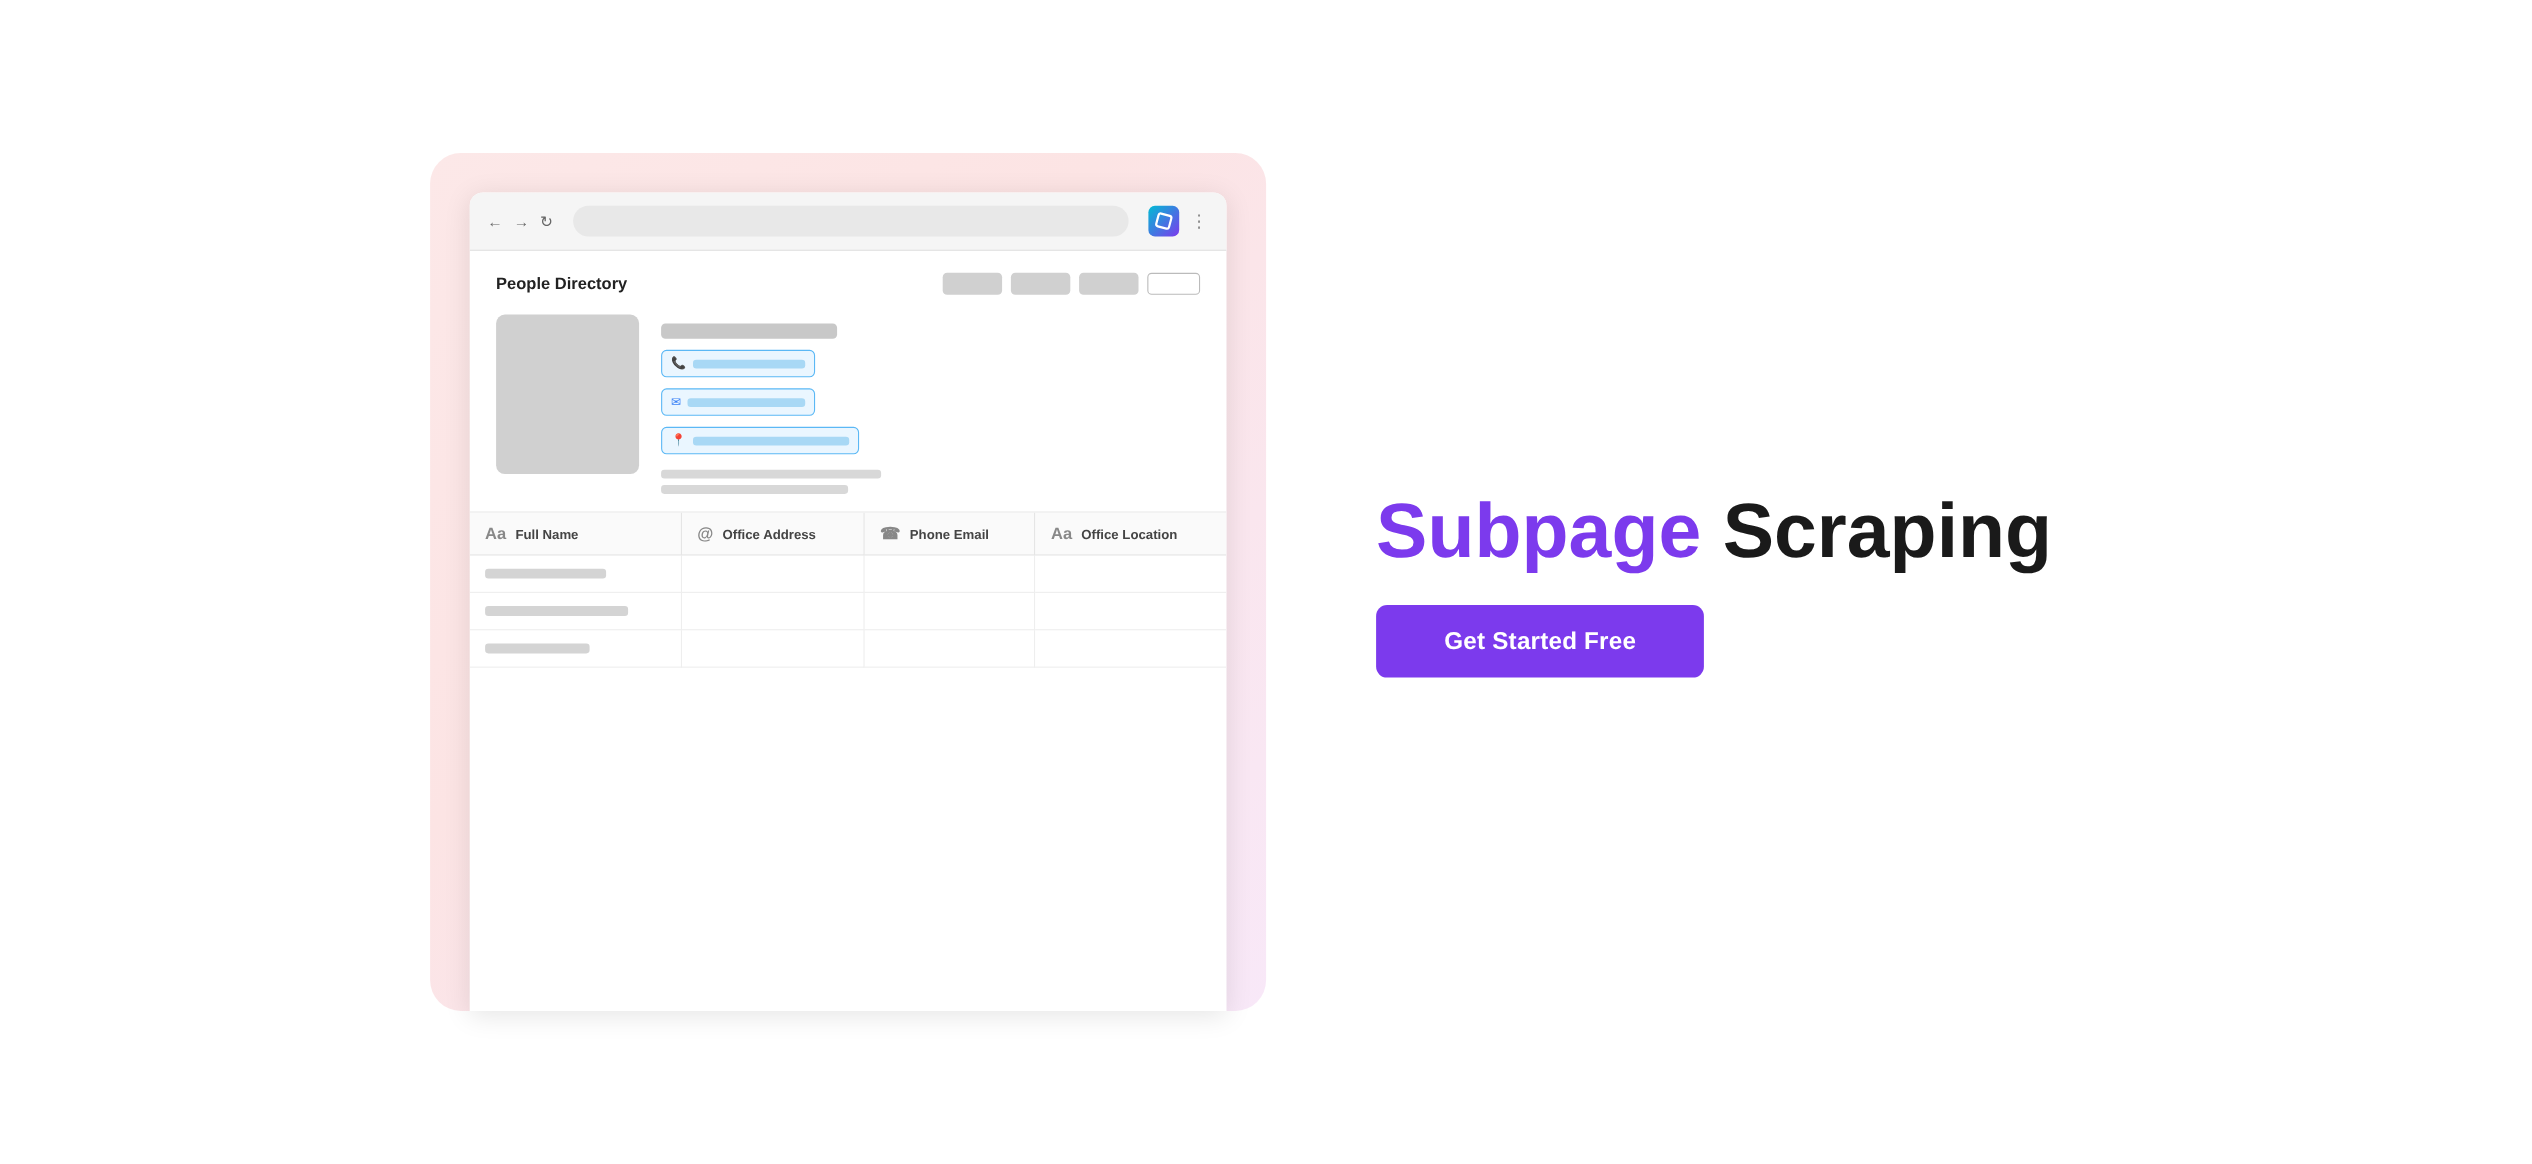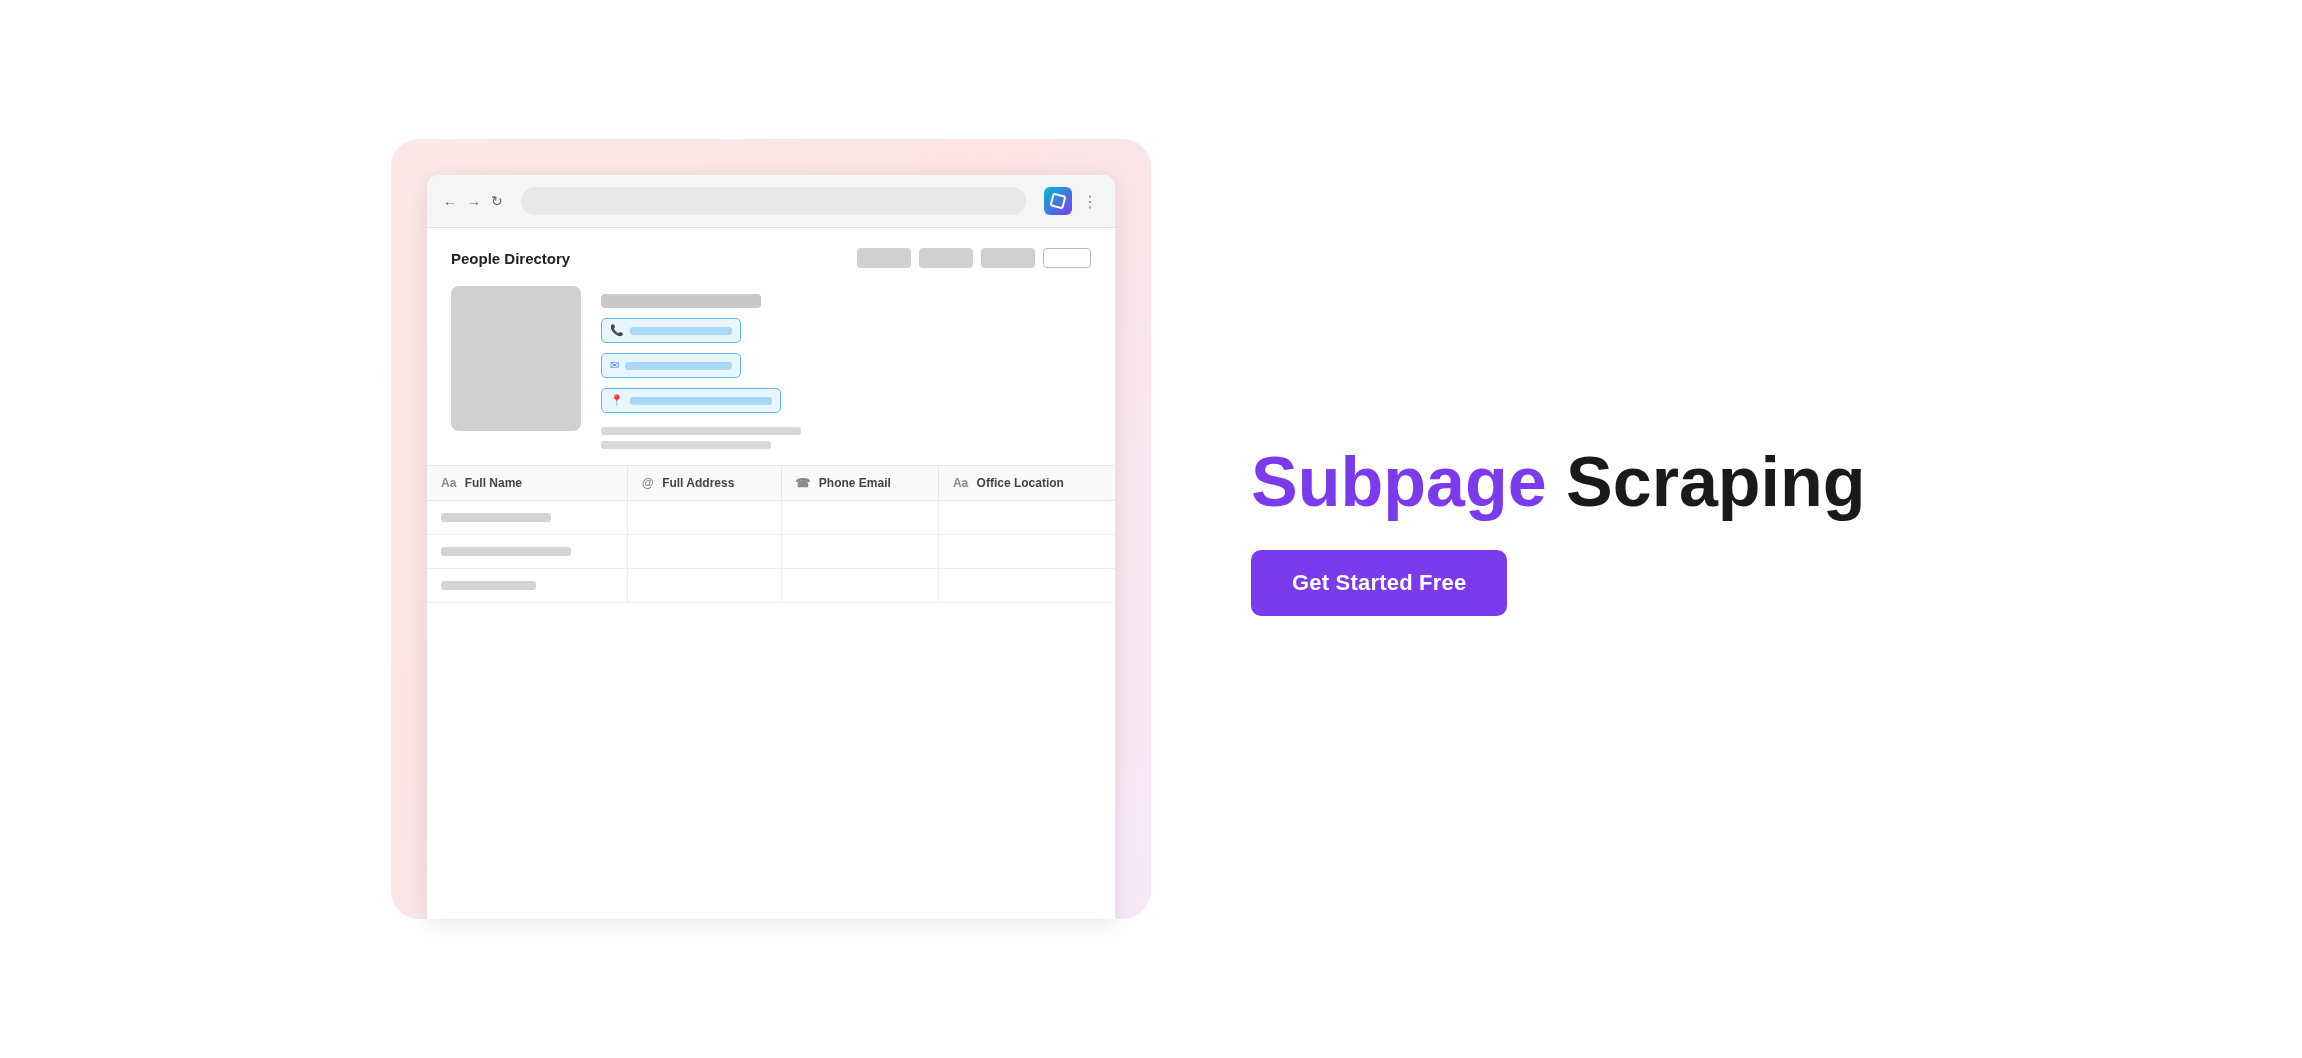--- a/index.html
+++ b/index.html
@@ -242,21 +242,21 @@
       white-space: nowrap;
     }
 
     .data-table thead th:last-child {
       border-right: none;
     }
 
     .col-icon {
       color: #888;
       margin-right: 5px;
-      font-size: 12px;
+      font-size: 15px;
     }
 
     .data-table tbody td {
       border-bottom: 1px solid #eeeeee;
       border-right: 1px solid #eeeeee;
       padding: 12px 14px;
     }
 
     .data-table tbody td:last-child {
       border-right: none;
@@ -305,21 +305,21 @@
       color: #555;
       margin-bottom: 40px;
     }
 
     .cta-button {
       display: inline-block;
       background: #7c3aed;
       color: white;
       font-size: 22px;
       font-weight: 600;
-      padding: 20px 41px;
+      padding: 20px 62px;
       border-radius: 10px;
       cursor: pointer;
       border: none;
       letter-spacing: 0.2px;
     }
   </style>
 </head>
 <body>
 
 <div class="page-container">
@@ -379,21 +379,21 @@
         <div class="table-section">
           <table class="data-table">
             <thead>
               <tr>
                 <th>
                   <span class="col-icon">Aa</span>
                   <span>Full Name</span>
                 </th>
                 <th>
                   <span class="col-icon">@</span>
-                  <span>Full Address</span>
+                  <span>Office Address</span>
                 </th>
                 <th>
                   <span class="col-icon">☎</span>
                   <span>Phone Email</span>
                 </th>
                 <th>
                   <span class="col-icon">Aa</span>
                   <span>Office Location</span>
                 </th>
               </tr>

